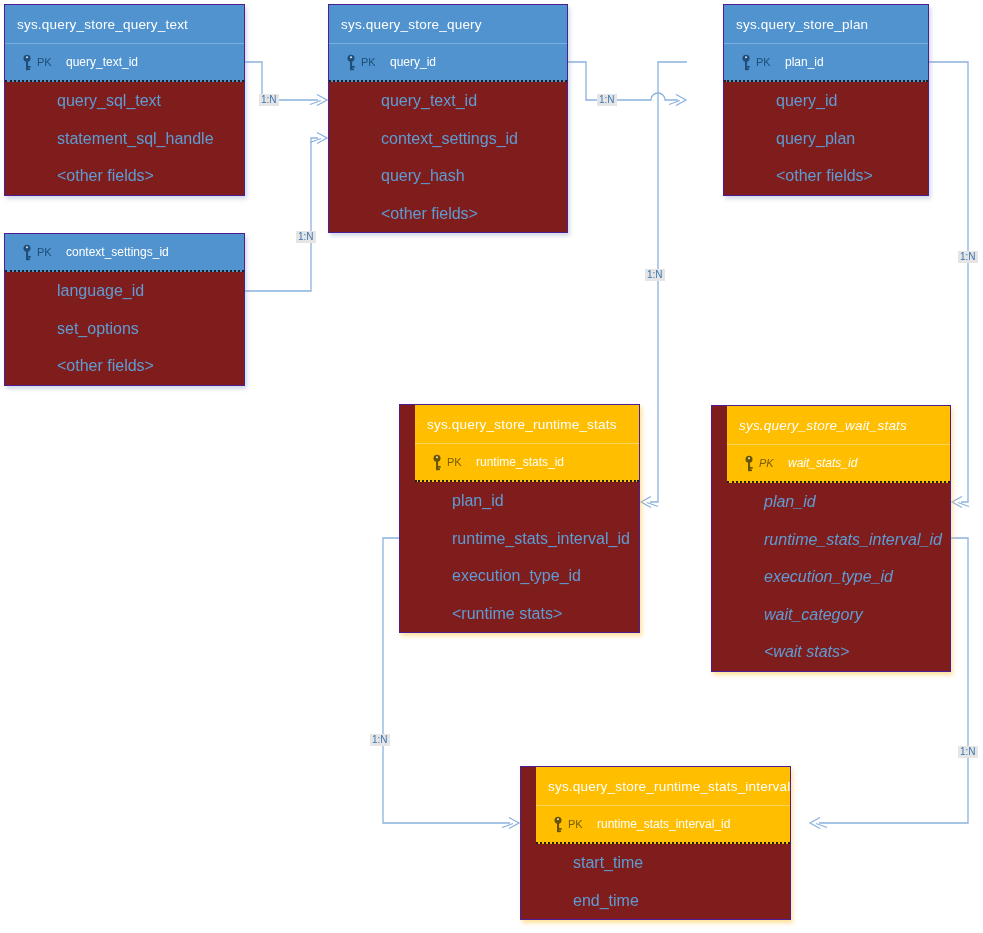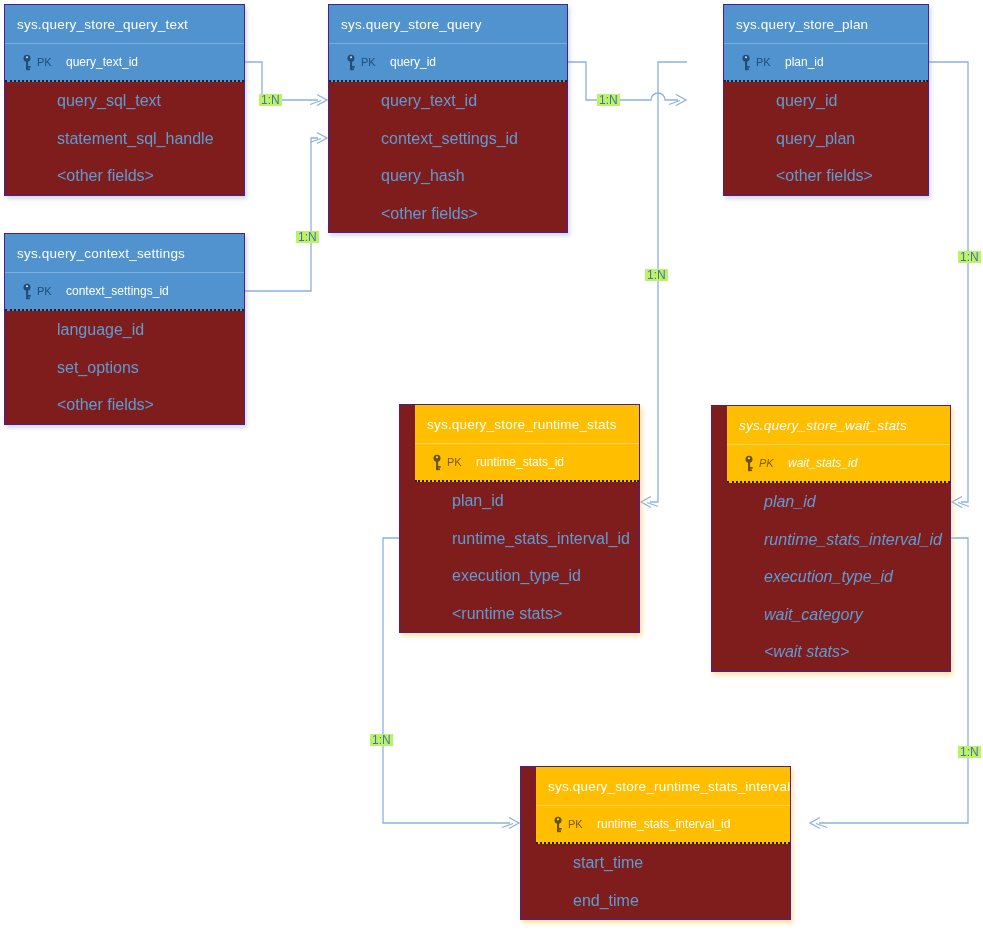--- a/index.html
+++ b/index.html
@@ -46,22 +46,22 @@
   
   .tbl0{left:4px;  top:4px;  width:241px;}
   .tbl1{left:328px;top:4px;  width:240px;}
   .tbl2{left:723px;top:4px;  width:206px;}
   .tbl3{left:4px;  top:233px;width:241px;}
   .tbl4{left:399px;top:404px;width:241px;}
   .tbl5{left:711px;top:405px;width:240px;font-style:italic;}
   .tbl6{left:520px;top:766px;width:271px;}
   
   .rel-label{
-    position:absolute;font-size:12px;line-height:12px;color:#3E74B0;
-    background:#bef264;padding:0 2px;white-space:nowrap;
+    position:absolute;font-size:10px;line-height:12px;color:#3E74B0;
+    background:#e5e5e5;padding:0 2px;white-space:nowrap;
   }
   .rl0{left:259px;top:94px;}
   .rl1{left:296px;top:231px;}
   .rl2{left:597px;top:94px;}
   .rl3{left:645px;top:269px;}
   .rl4{left:958px;top:251px;}
   .rl5{left:370px;top:734px;}
   .rl6{left:958px;top:746px;}
 </style>
 </head>
@@ -162,21 +162,20 @@
       <span class="pkname">plan_id</span>
     </div>
     <div class="body">
       <div class="field">query_id</div>
       <div class="field">query_plan</div>
       <div class="field">&lt;other fields&gt;</div>
     </div>
   </div>
 
   <div class="tbl blue tbl3">
-    <div class="ttl">sys.query_context_settings</div>
     <div class="pkrow">
       <svg class="keyicon" viewBox="0 0 14 17">
           <circle cx="6" cy="4.3" r="3.5" fill="currentColor"></circle>
           <circle cx="6" cy="3.3" r="1" fill="#fff" opacity=".85"></circle>
           <rect x="5" y="7" width="2.1" height="9.2" fill="currentColor"></rect>
           <rect x="6.5" y="12" width="3.2" height="1.7" fill="currentColor"></rect>
           <rect x="6.5" y="14.4" width="2.5" height="1.7" fill="currentColor"></rect>
         </svg>
       <span class="pklbl">PK</span>
       <span class="pkname">context_settings_id</span>

